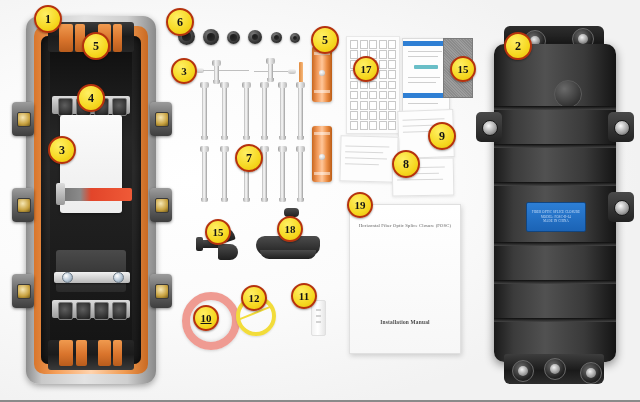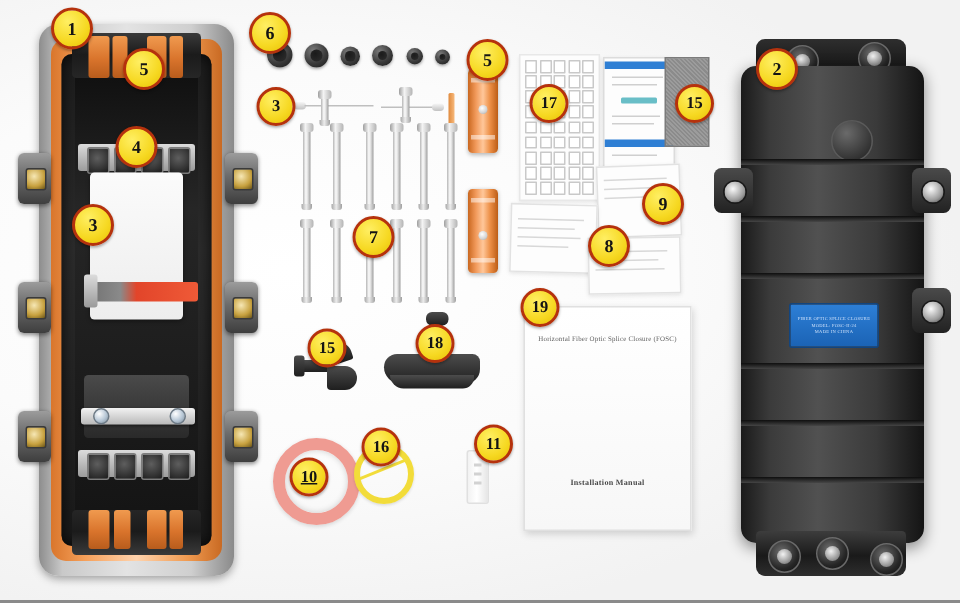--- a/index.html
+++ b/index.html
@@ -573,23 +573,23 @@
       <div class="badge" style="left: 504px; top: 32px;">2</div>
       <div class="badge" style="left: 48px; top: 136px;">3</div>
       <div class="badge" style="left: 77px; top: 84px;">4</div>
       <div class="badge" style="left: 82px; top: 32px;">5</div>
       <div class="badge" style="left: 311px; top: 26px;">5</div>
       <div class="badge" style="left: 166px; top: 8px;">6</div>
       <div class="badge" style="left: 235px; top: 144px;">7</div>
       <div class="badge" style="left: 392px; top: 150px;">8</div>
       <div class="badge" style="left: 428px; top: 122px;">9</div>
       <div class="badge sm" style="left: 193px; top: 305px; text-decoration: underline;">10</div>
-      <div class="badge sm" style="left: 316px; top: 283px;">11</div>
+      <div class="badge sm" style="left: 291px; top: 283px;">11</div>
       <div class="badge sm" style="left: 171px; top: 58px;">3</div>
-      <div class="badge sm" style="left: 241px; top: 285px;">16</div>
+      <div class="badge sm" style="left: 241px; top: 285px;">12</div>
       <div class="badge sm" style="left: 450px; top: 56px;">15</div>
       <div class="badge sm" style="left: 353px; top: 56px;">17</div>
       <div class="badge sm" style="left: 277px; top: 216px;">18</div>
       <div class="badge sm" style="left: 205px; top: 219px;">15</div>
       <div class="badge sm" style="left: 347px; top: 192px;">19</div>
     </div>
 
 </div>
 
 </body></html>

